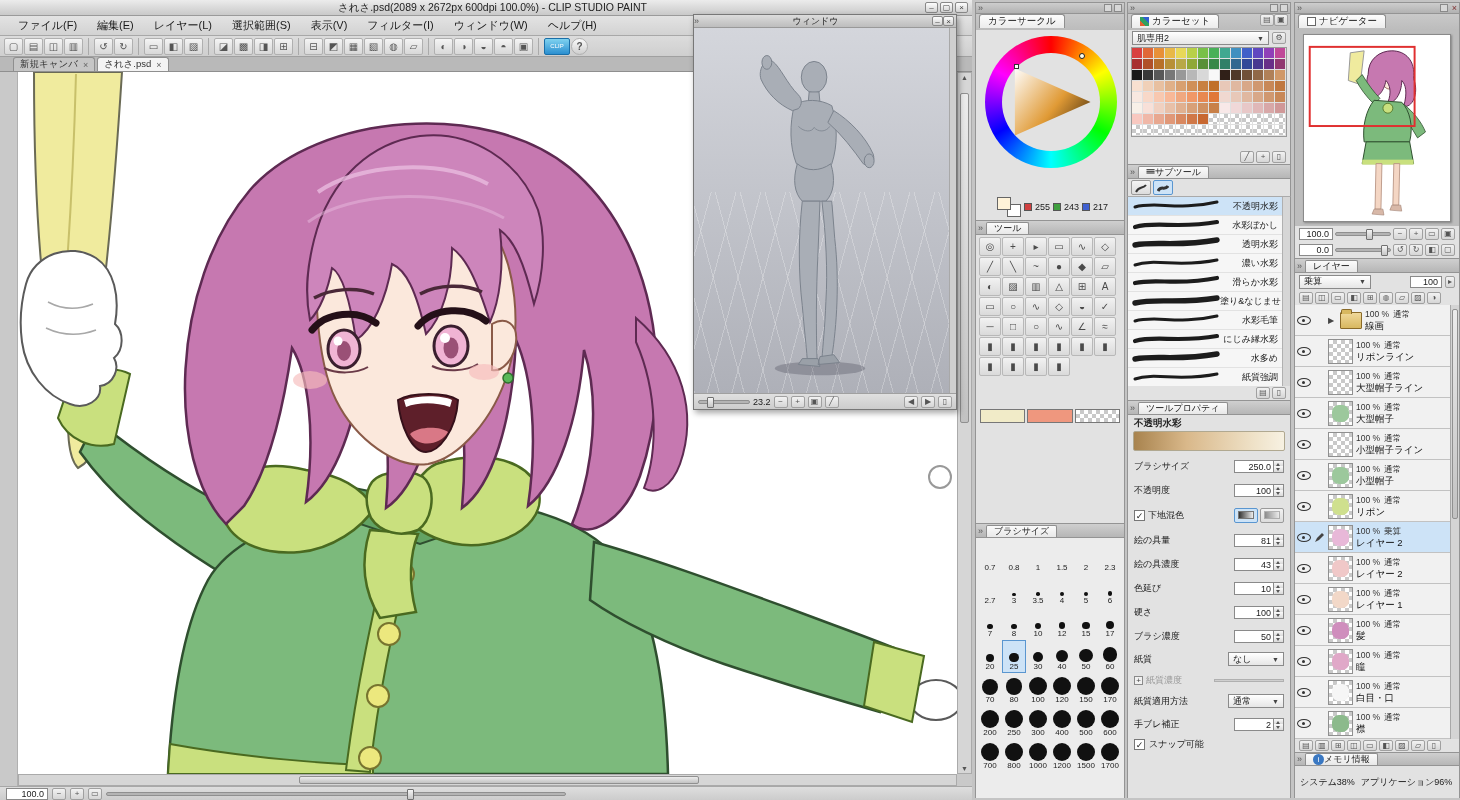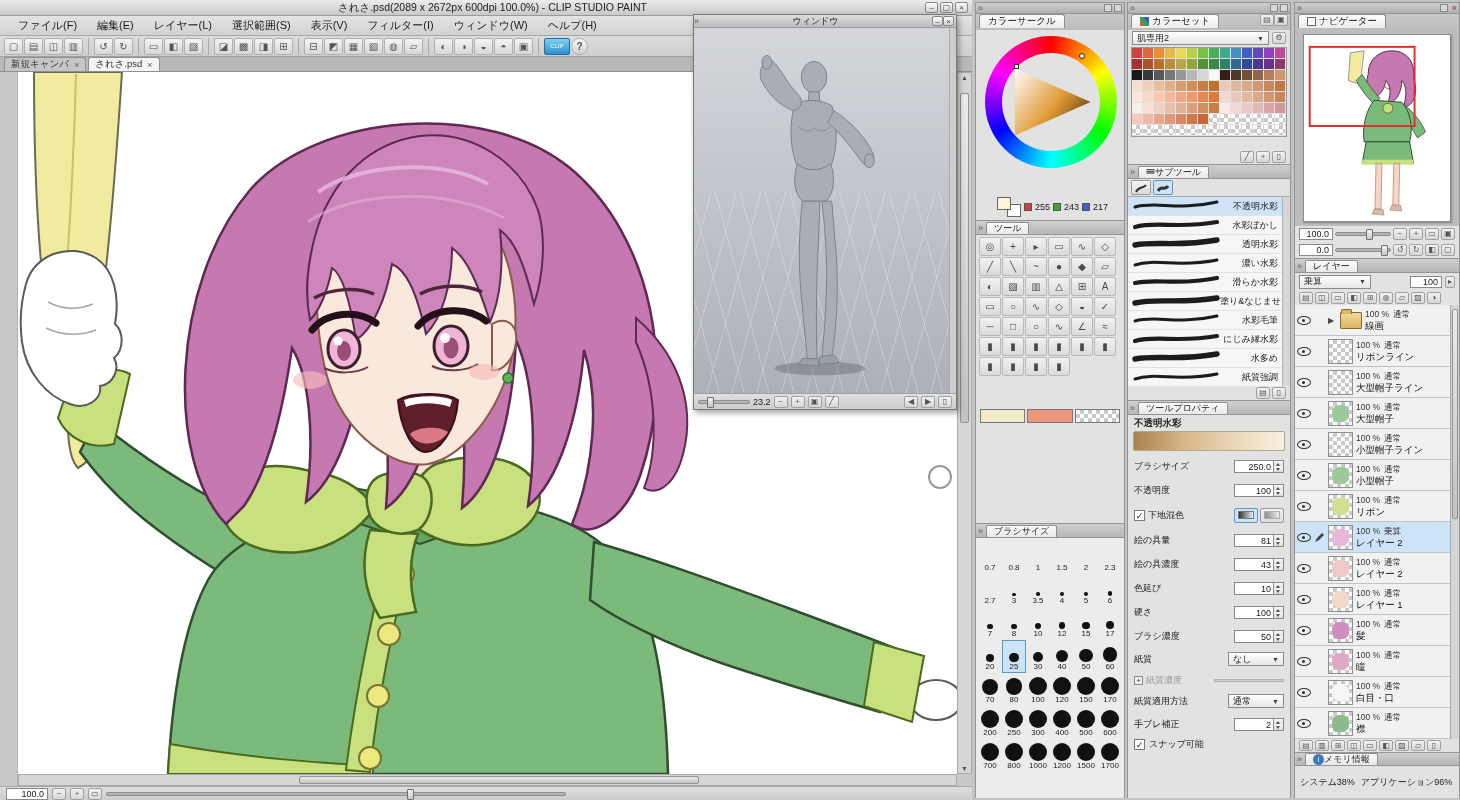--- a/index.html
+++ b/index.html
@@ -12,21 +12,21 @@
 .title-text{flex:1;text-align:center;font-size:10.5px;color:#222;white-space:nowrap;overflow:hidden;}
 .winbtns{display:flex;gap:2px;margin-right:4px;}
 .winbtn{width:13px;height:11px;border:1px solid #888;border-radius:2px;background:linear-gradient(#fdfdfd,#d2d2d2);font-size:8px;line-height:9px;text-align:center;color:#444;}
 .menubar{background:linear-gradient(#e3e3e3,#d2d2d2);border-bottom:1px solid #a8a8a8;display:flex;align-items:center;padding-left:8px;}
 .menu-item{padding:0 10px;font-size:11px;height:100%;display:flex;align-items:center;cursor:default;}
 .toolbar{background:linear-gradient(#dcdcdc,#cfcfcf);border-bottom:1px solid #a0a0a0;display:flex;align-items:center;padding-left:4px;gap:1px;}
 .tbtn{width:19px;height:17px;border:1px solid #b0b0b0;border-radius:2px;background:linear-gradient(#f4f4f4,#d8d8d8);font-size:10px;line-height:15px;text-align:center;color:#555;}
 .tsep{width:5px;height:17px;border-right:1px solid #aaa;margin-right:4px;}
 .tbtn.clip-pill{width:26px;background:linear-gradient(#7fd2f0,#2b8fd0);border-color:#1a6fa8;color:#fff;font-size:6px;line-height:15px;}
 .tbtn.help-round{border-radius:50%;width:17px;background:linear-gradient(#fafafa,#cfcfcf);font-weight:bold;}
-.tabbar{background:#b9b9b9;border-bottom:1px solid #8f8f8f;display:flex;align-items:flex-end;padding-left:4px;}
+.tabbar{background:#b9b9b9;border-bottom:1px solid #8f8f8f;display:flex;align-items:flex-end;padding-left:13px;}
 .doc-tab{display:flex;align-items:center;gap:5px;height:14px;padding:0 6px;border:1px solid #8f8f8f;border-bottom:none;border-radius:3px 3px 0 0;background:#c6c6c6;font-size:9.5px;color:#333;margin-right:2px;}
 .doc-tab.active{background:#f4f4f4;}
 .tab-x{font-size:9px;color:#666;}
 
 
 .canvas-wrap{background:#c9c9c9;}
 .canvas-left{background:#c9c9c9;border-right:1px solid #b0b0b0;}
 .canvas-white{background:#fff;overflow:hidden;}
 .vscroll,.hscroll{background:#d6d6d6;border:1px solid #aaa;}
 .sb-thumb{position:absolute;background:linear-gradient(#ececec,#c2c2c2);border:1px solid #909090;border-radius:2px;}

